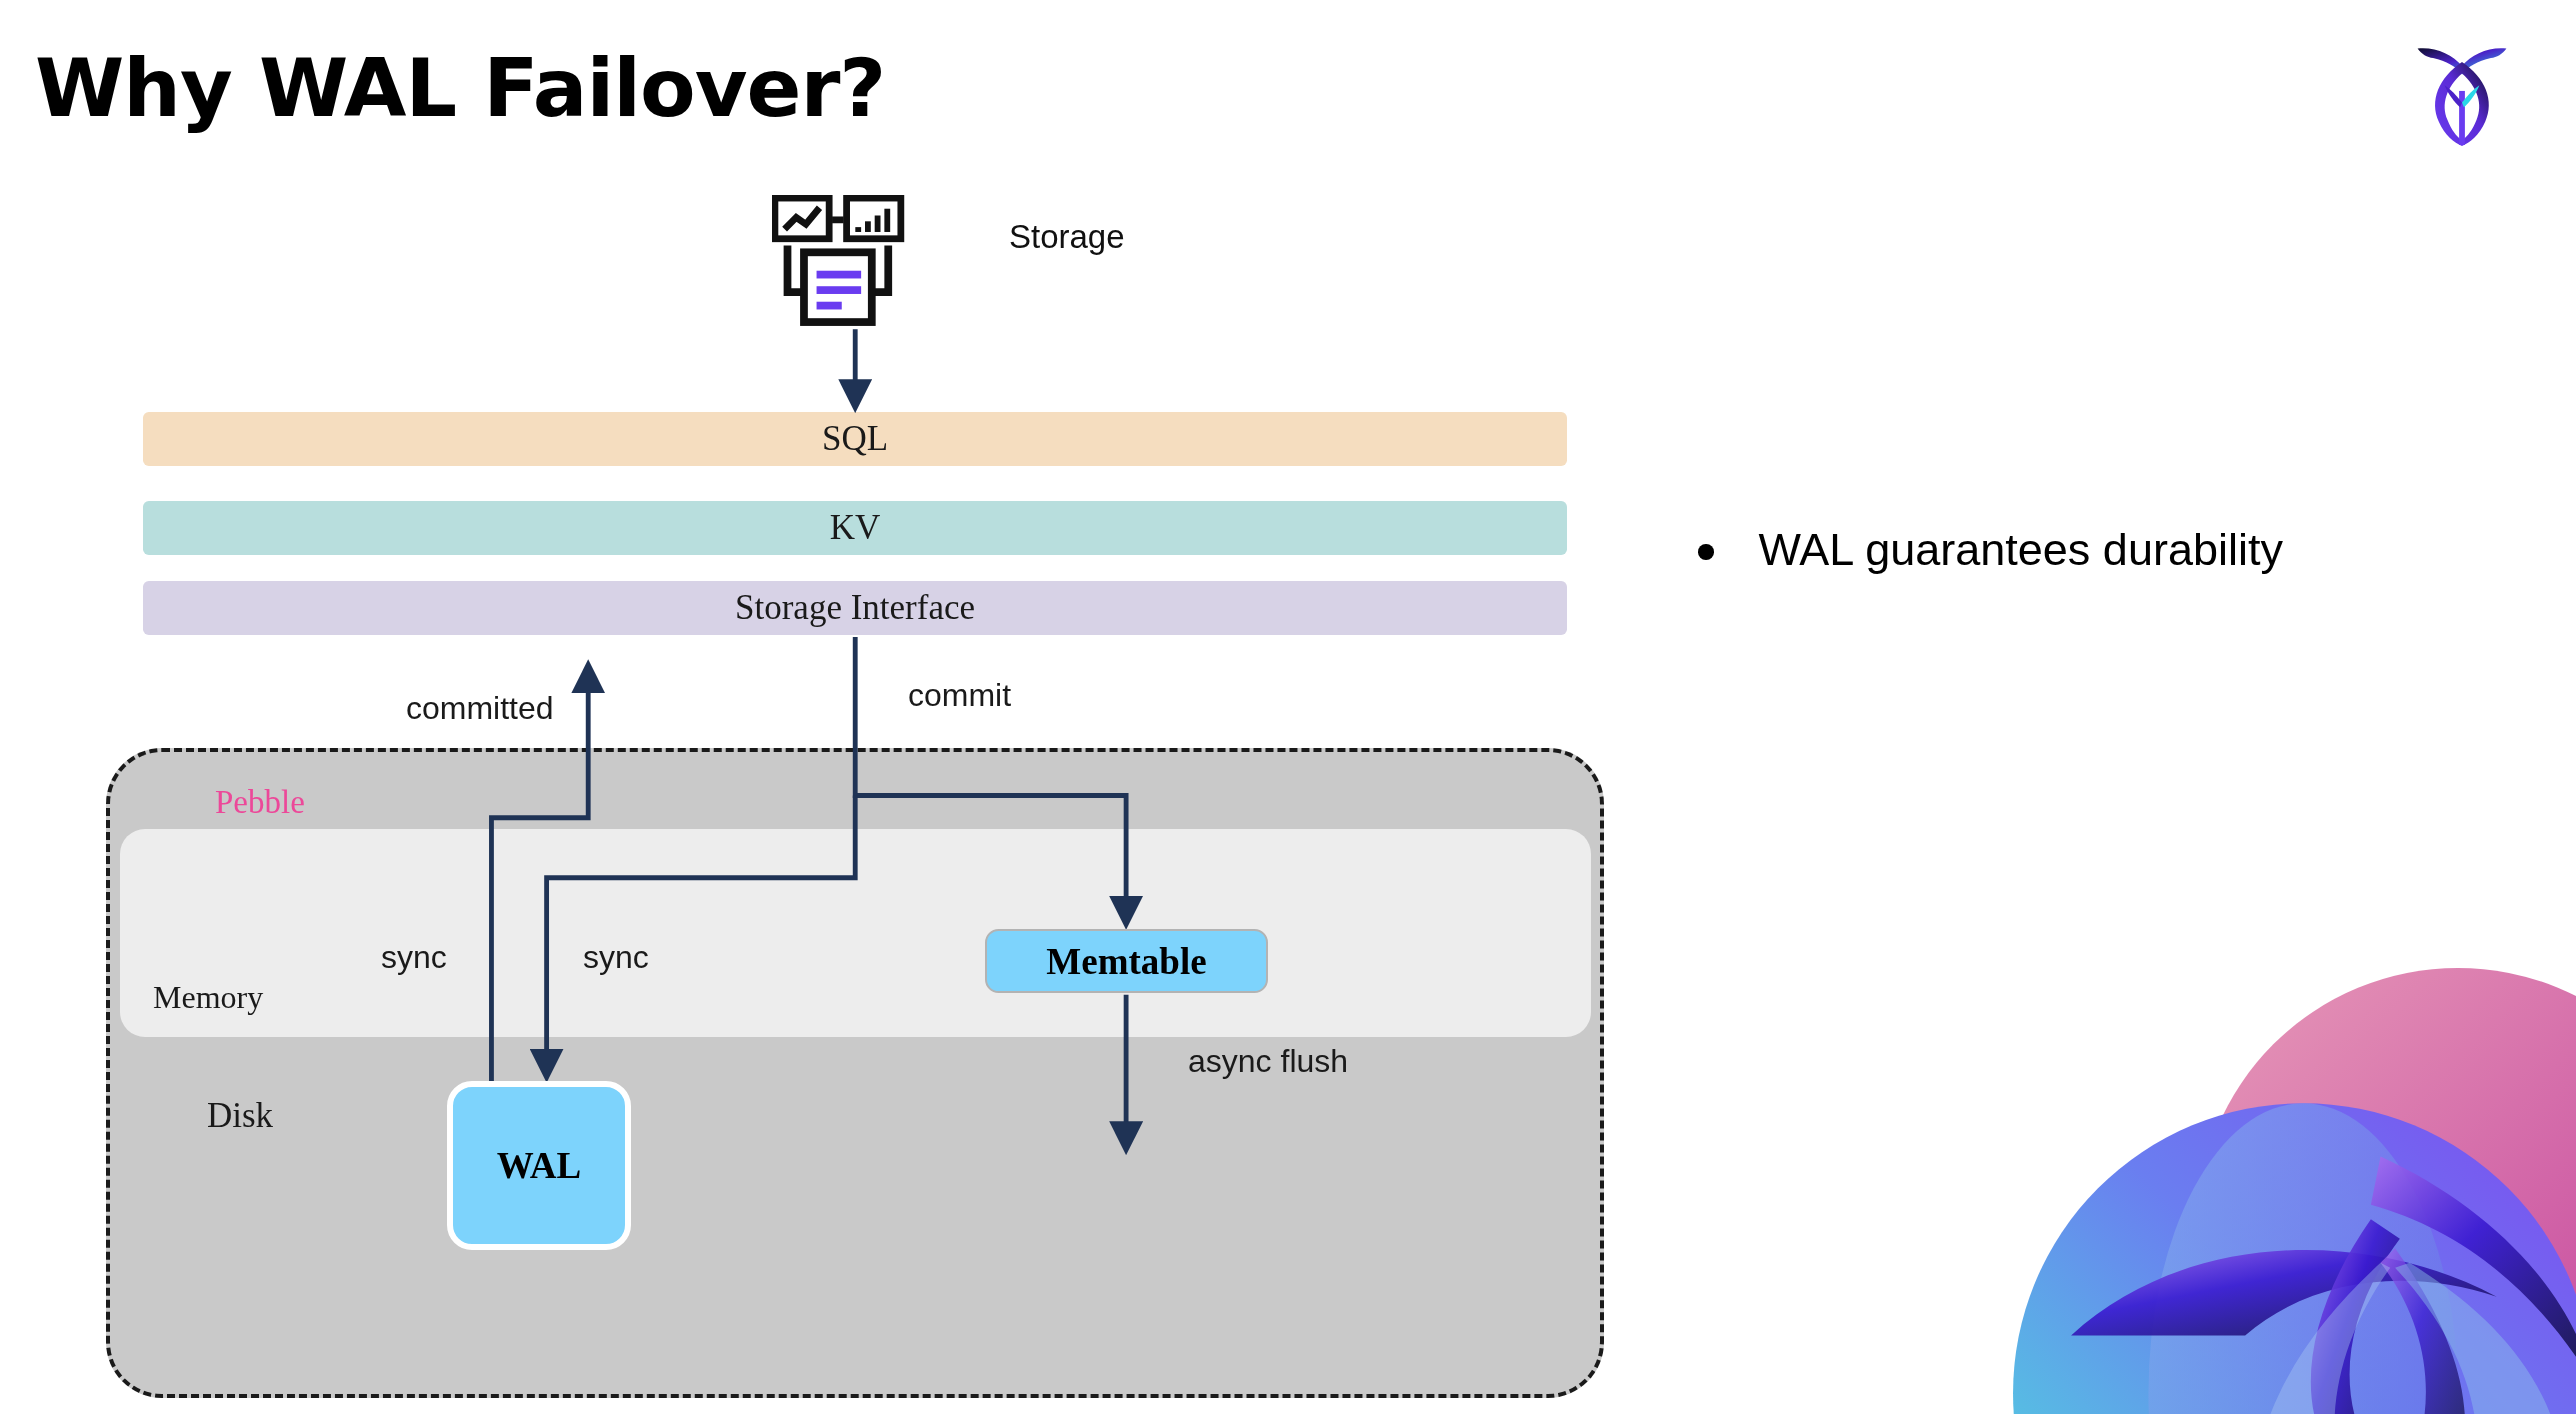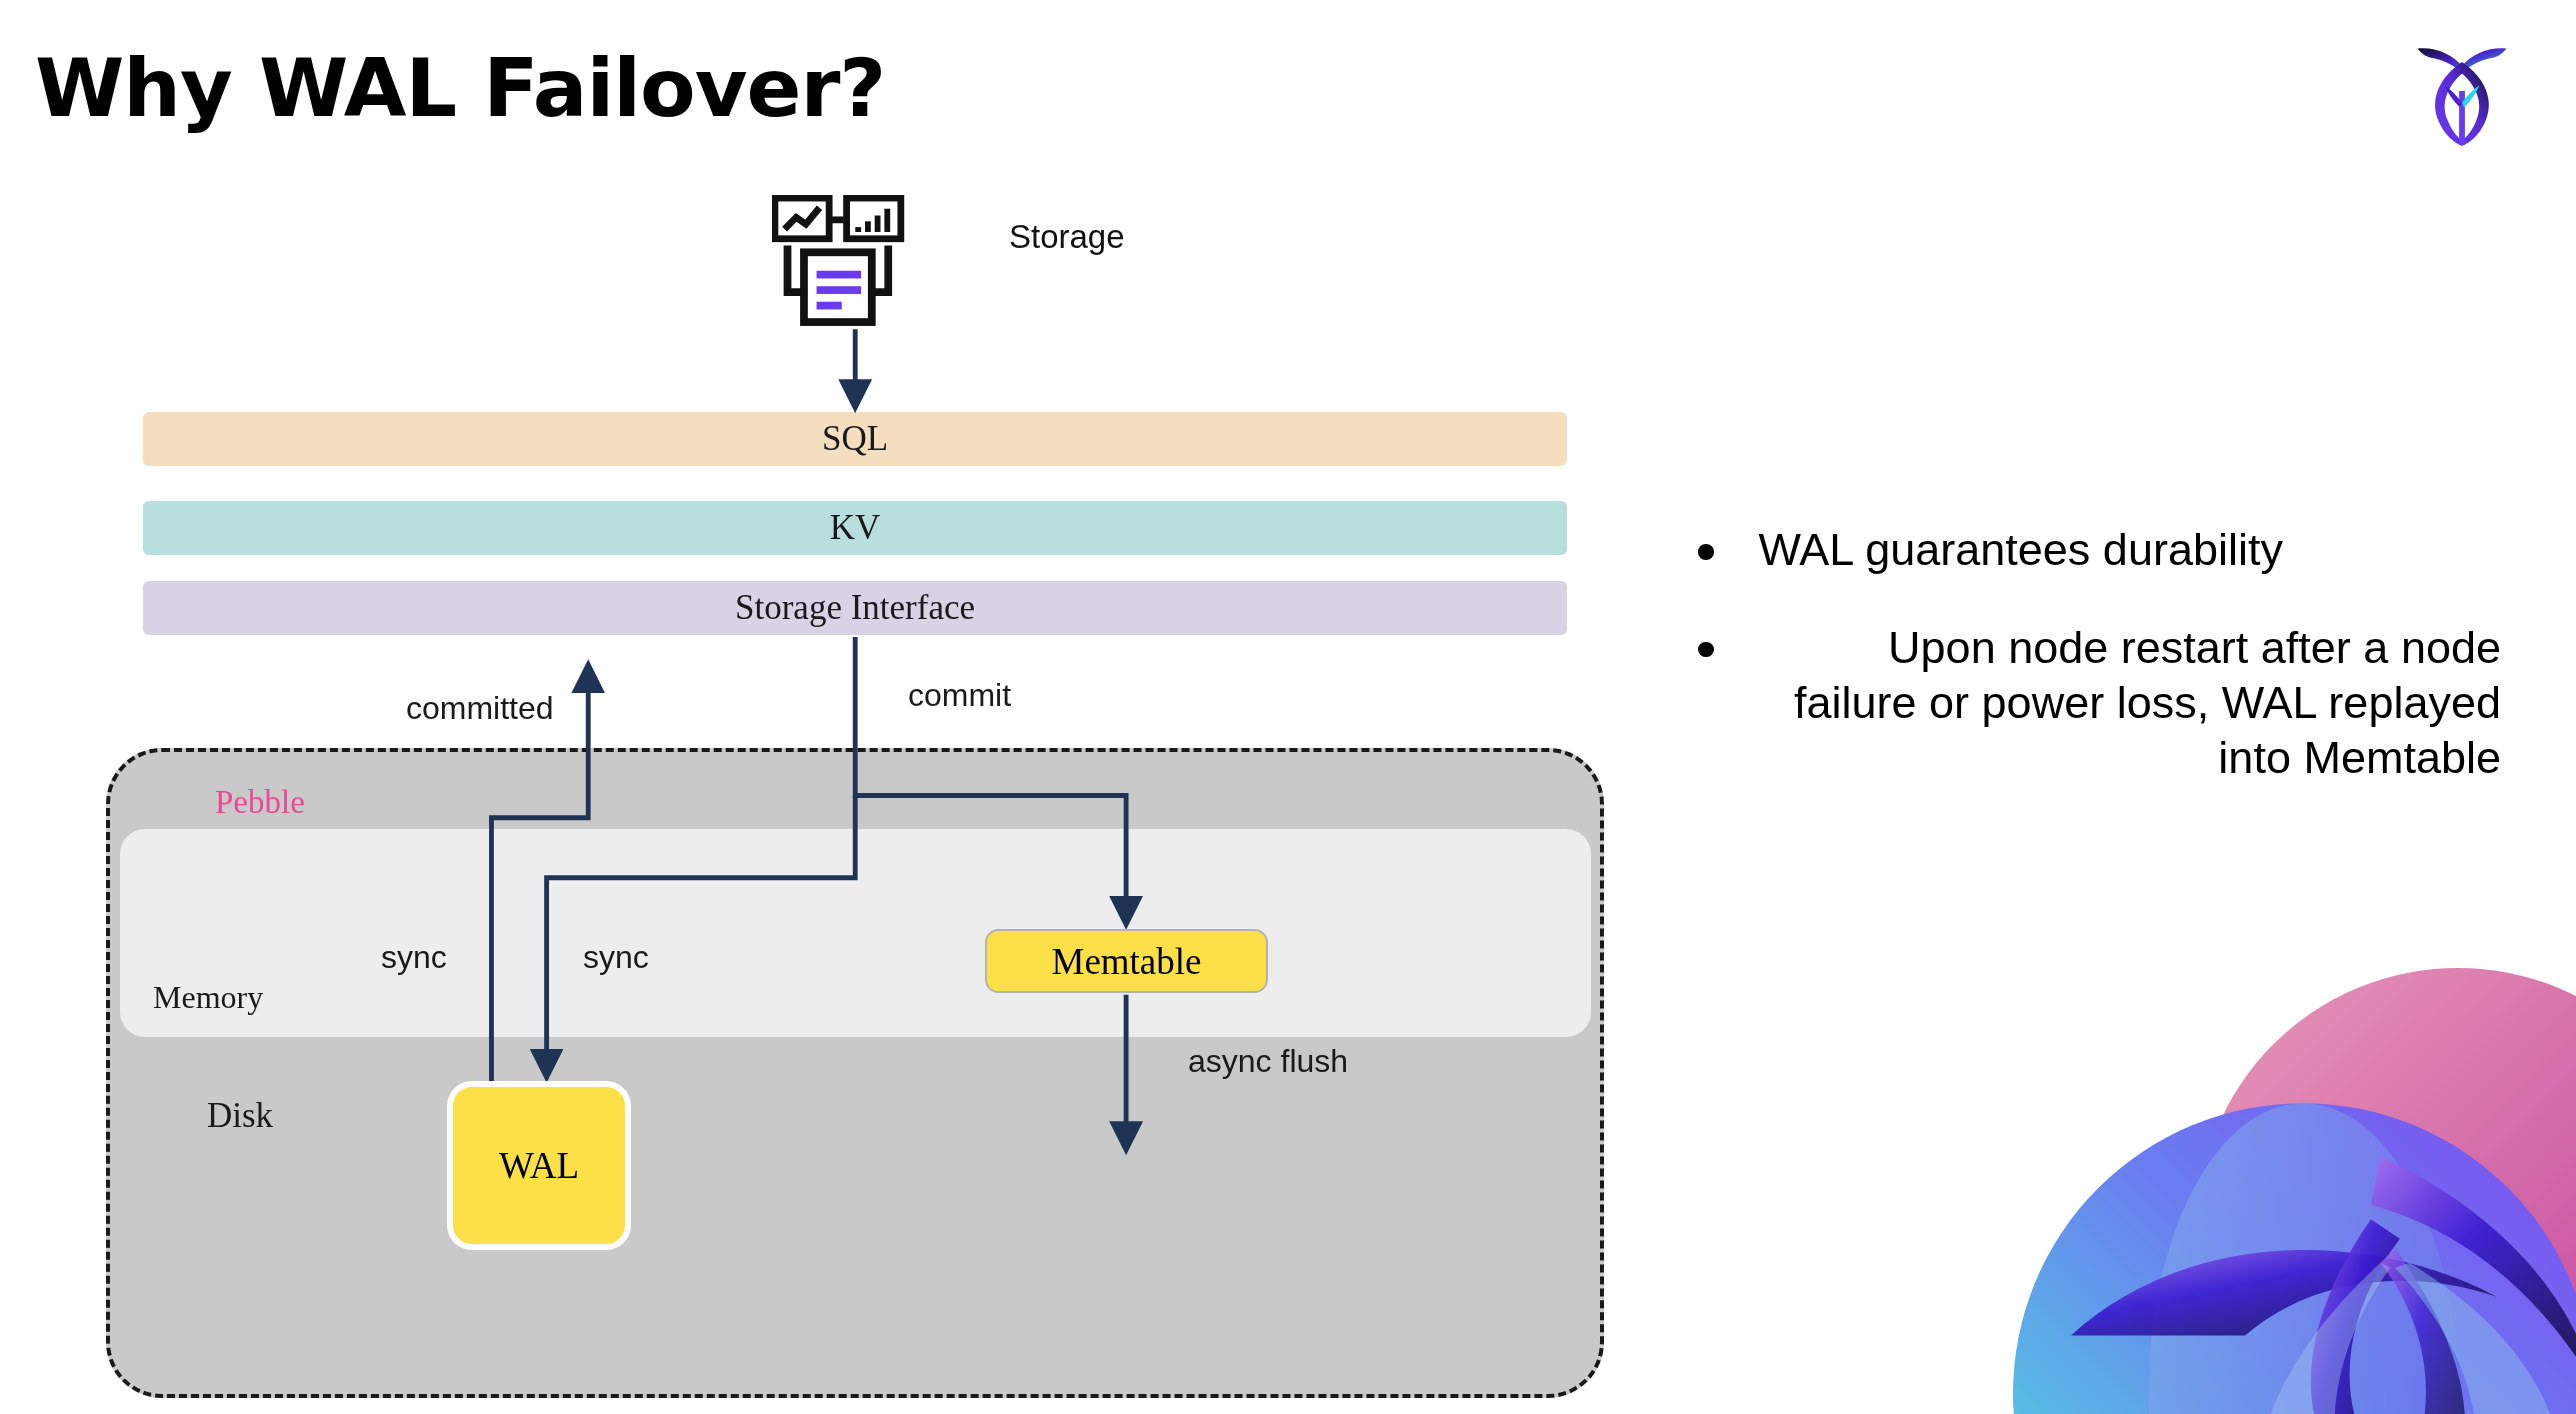--- a/index.html
+++ b/index.html
@@ -77,24 +77,24 @@
   }
   .disk-label{
     position:absolute;left:207px;top:1096px;
     font-family:"Liberation Serif", serif;
     font-size:35px;color:#1a1a1a;
   }
 
   
   .node{
     position:absolute;
-    background:#fde047;
+    background:#7dd3fc;
     display:flex;align-items:center;justify-content:center;
     font-family:"Liberation Serif", serif;
-    font-weight:400;font-size:37px;color:#000000;
+    font-weight:700;font-size:37px;color:#000000;
     box-sizing:border-box;
   }
   .node-memtable{
     left:985px;top:929px;width:283px;height:64px;
     border:2.9px solid #b3b3b3;border-radius:13.5px;
   }
   .node-wal{
     left:447px;top:1081px;width:184px;height:169px;
     border:6.8px solid #ffffff;border-radius:25px;
   }
@@ -275,20 +275,16 @@
     <div class="edge-label lbl-sync2">sync</div>
     <div class="edge-label lbl-asyncflush">async flush</div>
 
   </div>
 
   <div class="bullets">
     <div class="bullet-row">
       <div class="bullet-dot"></div>
       <div class="bullet-text">WAL guarantees durability</div>
     </div>
-    <div class="bullet-row">
-      <div class="bullet-dot"></div>
-      <div class="bullet-text">Upon node restart after a node failure or power loss, WAL replayed into Memtable</div>
-    </div>
   </div>
 
 </div>
 
 
 </body></html>

